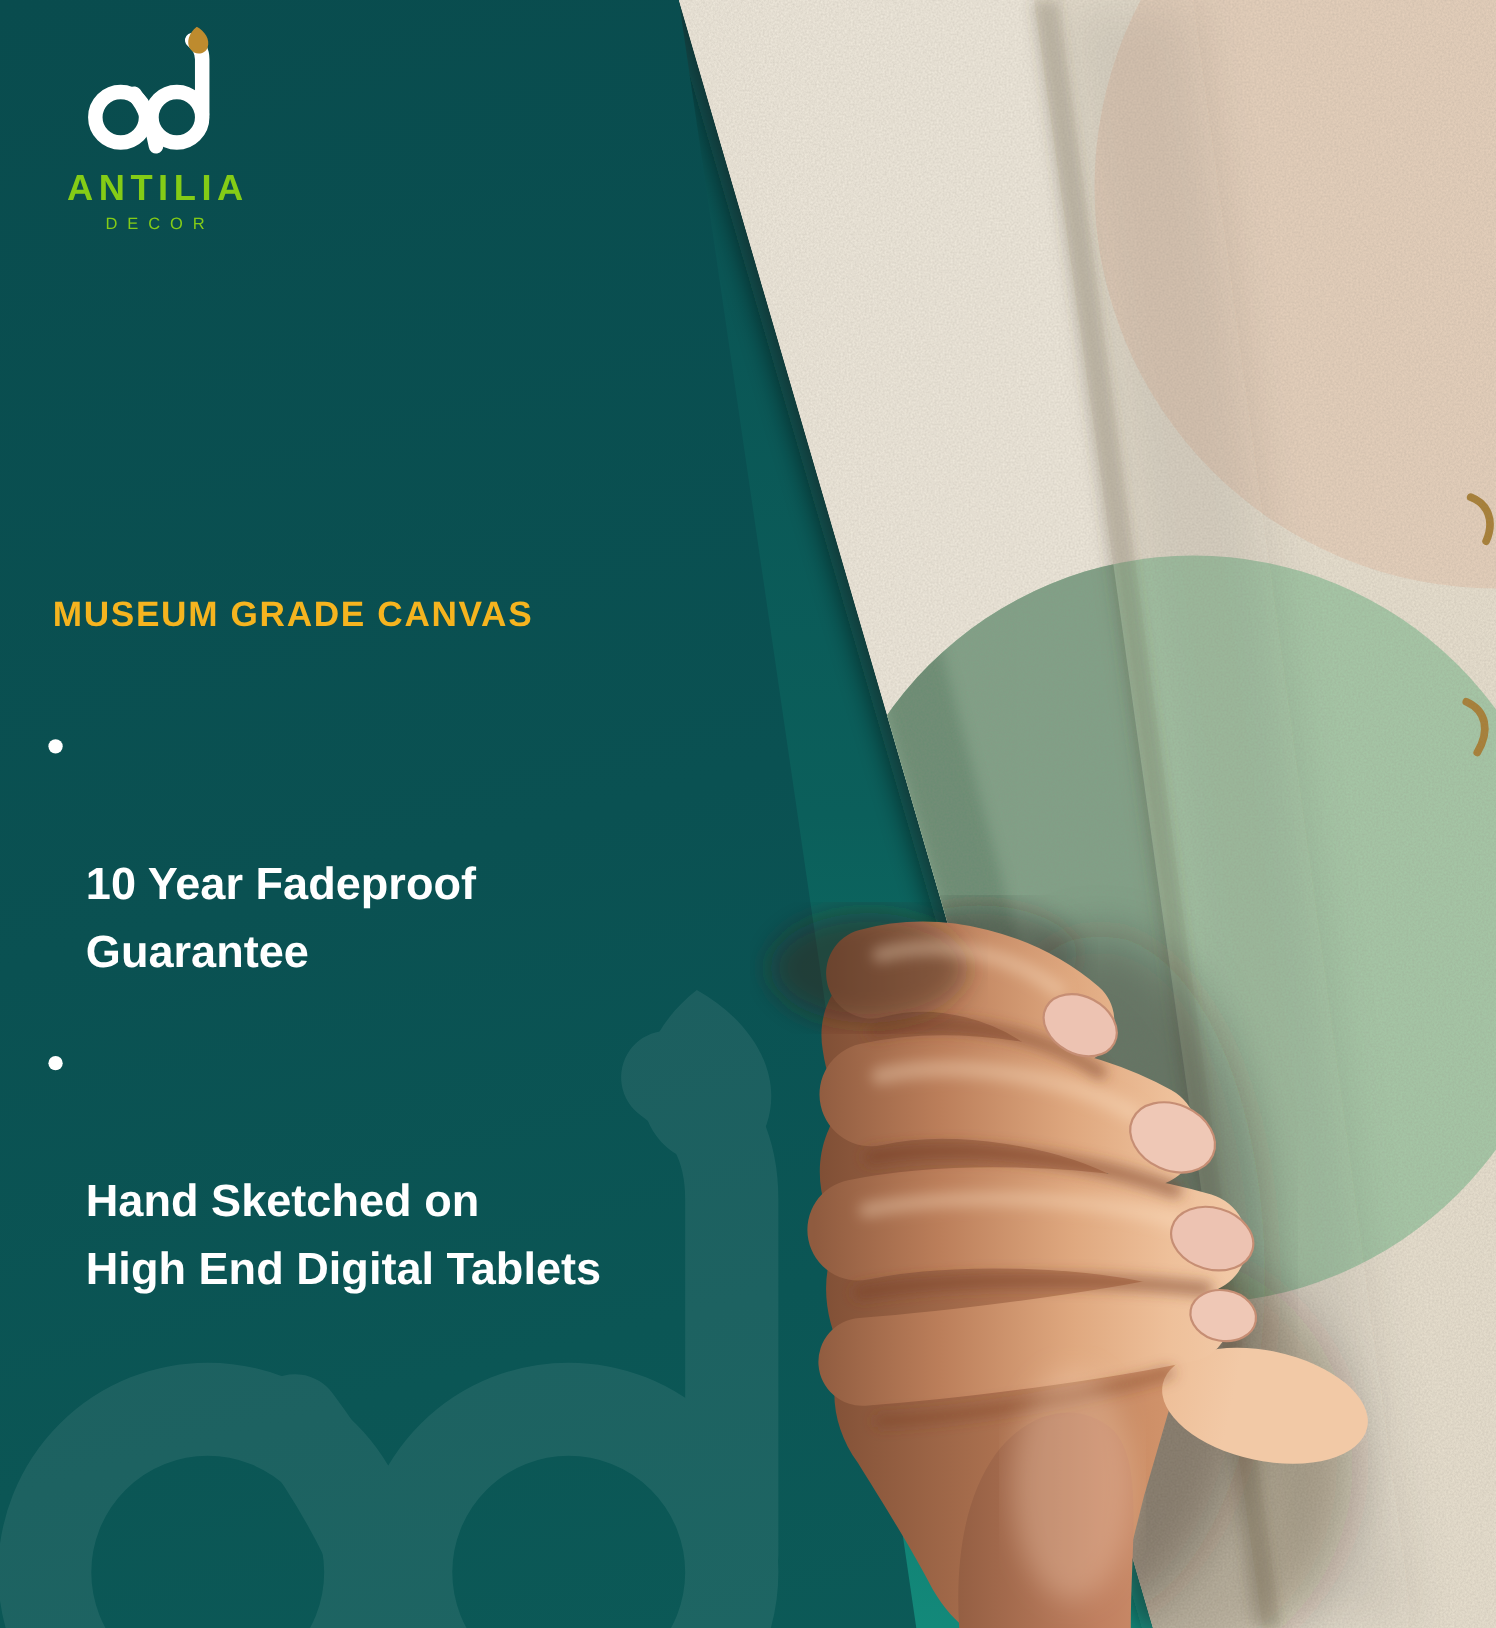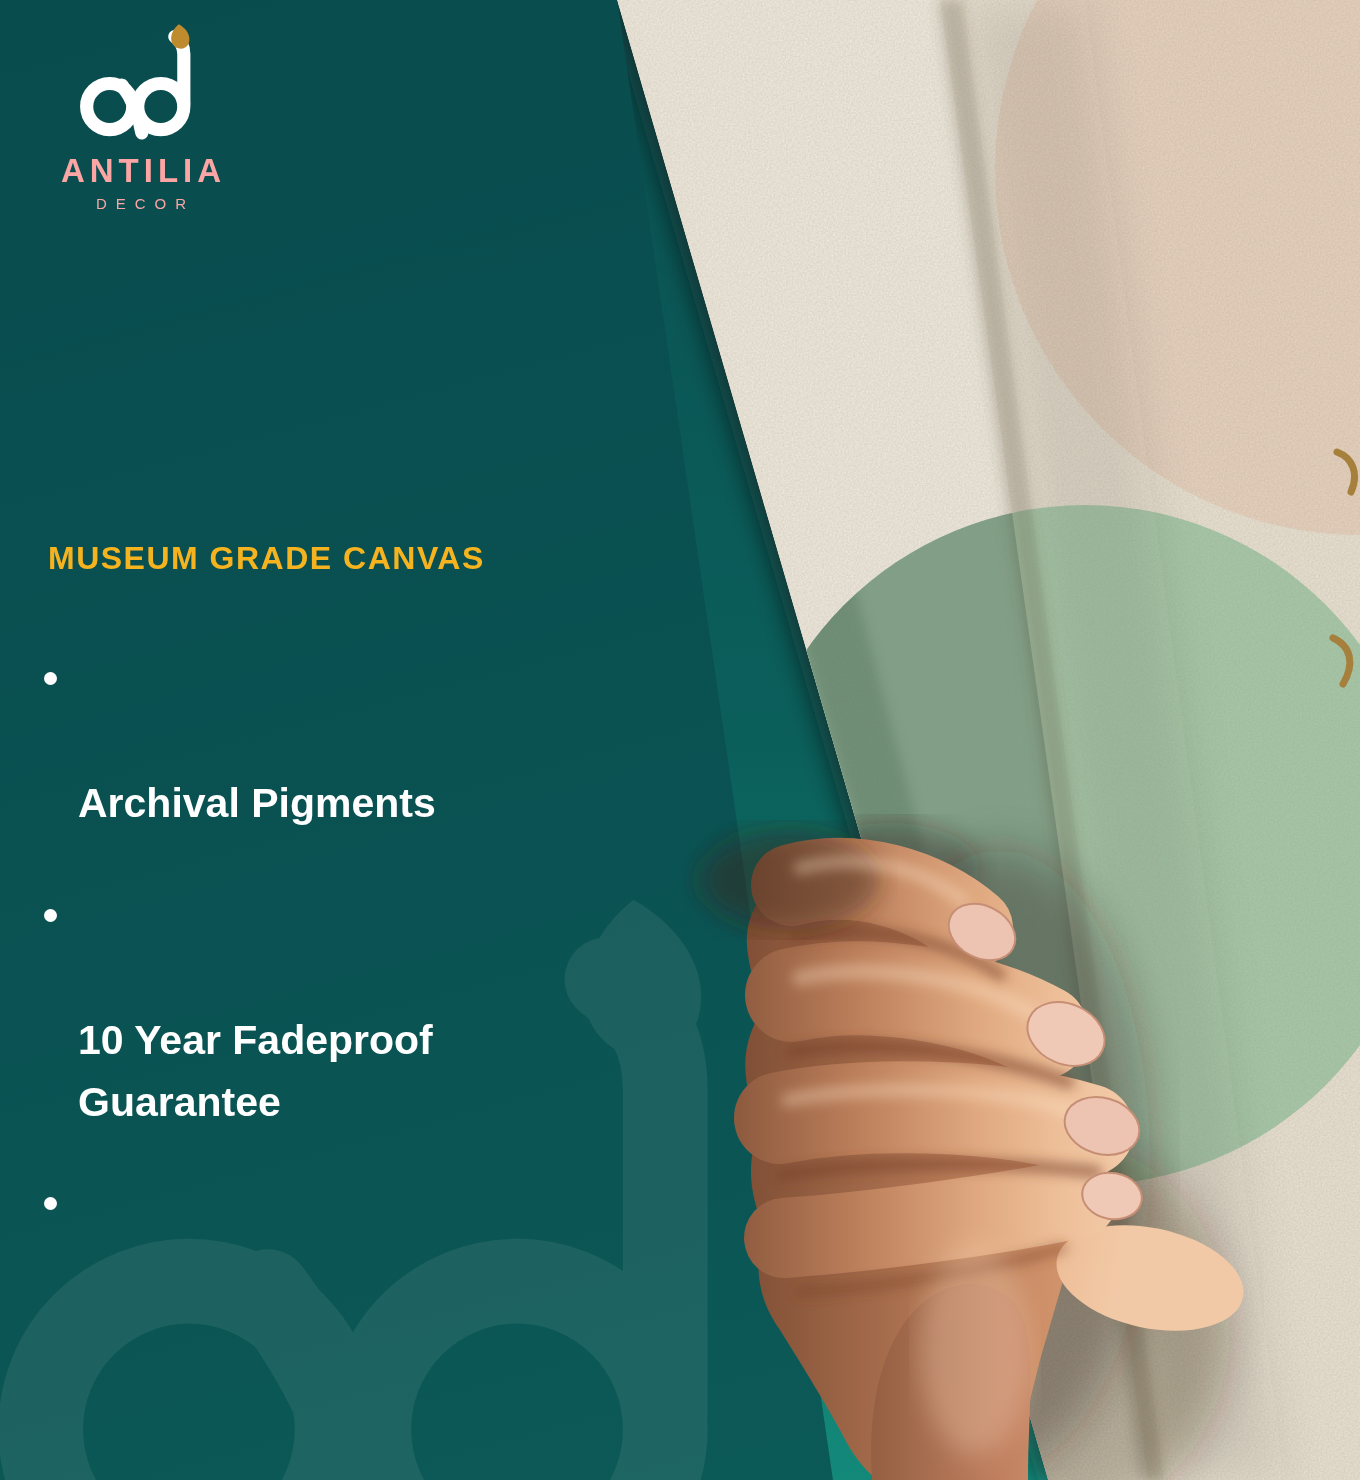--- a/index.html
+++ b/index.html
@@ -9,21 +9,21 @@
   }
   .panel-bg{
     position:absolute;inset:0;
     background:linear-gradient(165deg,#094C4E 0%,#0A5152 48%,#0C5B58 100%);
   }
   .watermark{
     position:absolute;left:-60px;top:900px;width:900px;height:794px;
     color:#ffffff;opacity:0.07;pointer-events:none;
   }
   .photo{position:absolute;left:0;top:0;width:1360px;height:1480px;}
-  .brand{position:absolute;left:38px;top:24px;width:206px;text-align:center;color:#fca5a5;}
+  .brand{position:absolute;left:38px;top:24px;width:206px;text-align:center;color:#84cc16;}
   .brand-mark{display:block;width:140px;height:124px;margin:0 auto;}
   .brand-name{font-size:33px;font-weight:bold;letter-spacing:5px;margin-top:4px;text-indent:5px;}
   .brand-sub{font-size:15px;font-weight:normal;letter-spacing:9px;margin-top:5px;text-indent:9px;}
   .headline{
     position:absolute;left:48px;top:540px;margin:0;
     font-size:32px;font-weight:bold;letter-spacing:1.5px;color:#F5B41F;white-space:nowrap;
   }
   .features{position:absolute;left:0;top:648px;margin:0;padding:0;list-style:none;color:#ffffff;width:760px;}
   .feature{
     position:relative;padding-left:78px;font-size:41px;font-weight:bold;
@@ -194,31 +194,29 @@
       <use href="#adMark" color="#ffffff"></use>
       <use href="#adFlame" fill="#BE8B2E"></use>
     </svg>
     <div class="brand-name">ANTILIA</div>
     <div class="brand-sub">DECOR</div>
   </header>
 
   <h1 class="headline">MUSEUM GRADE CANVAS</h1>
 
   <ul class="features">
-    <li class="feature f1">
-      <span class="dot"></span>
-      <span>Archival Pigments</span>
-    </li>
     <li class="feature f2">
       <span class="dot"></span>
       <span>10 Year Fadeproof
 Guarantee</span>
     </li>
     <li class="feature f3">
       <span class="dot"></span>
+      <span>Hand Sketched on
+High End Digital Tablets</span>
     </li>
     <li class="feature f4">
       
       
     </li>
   </ul>
 
 </div>
 
 </body></html>

